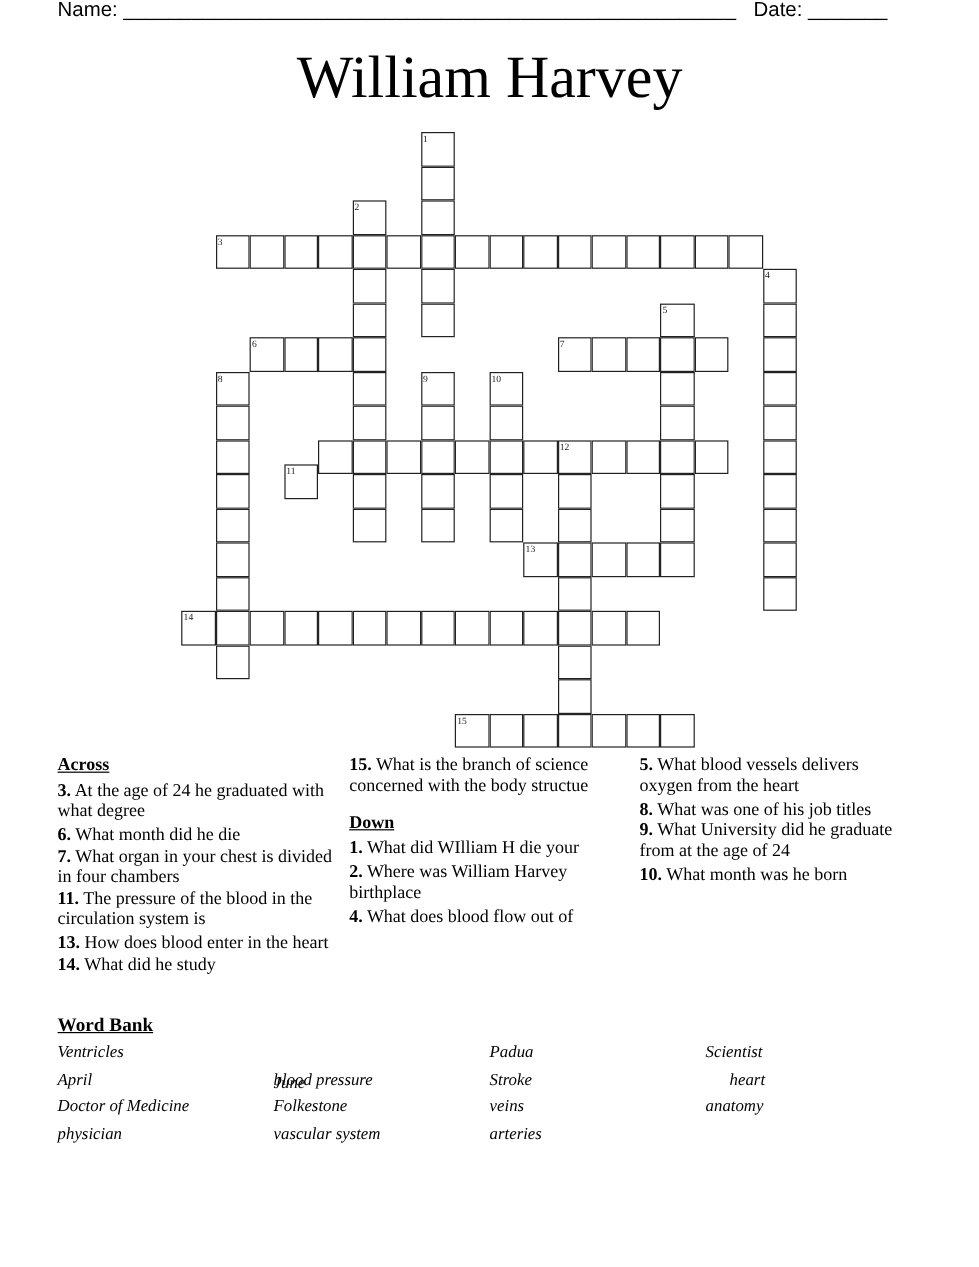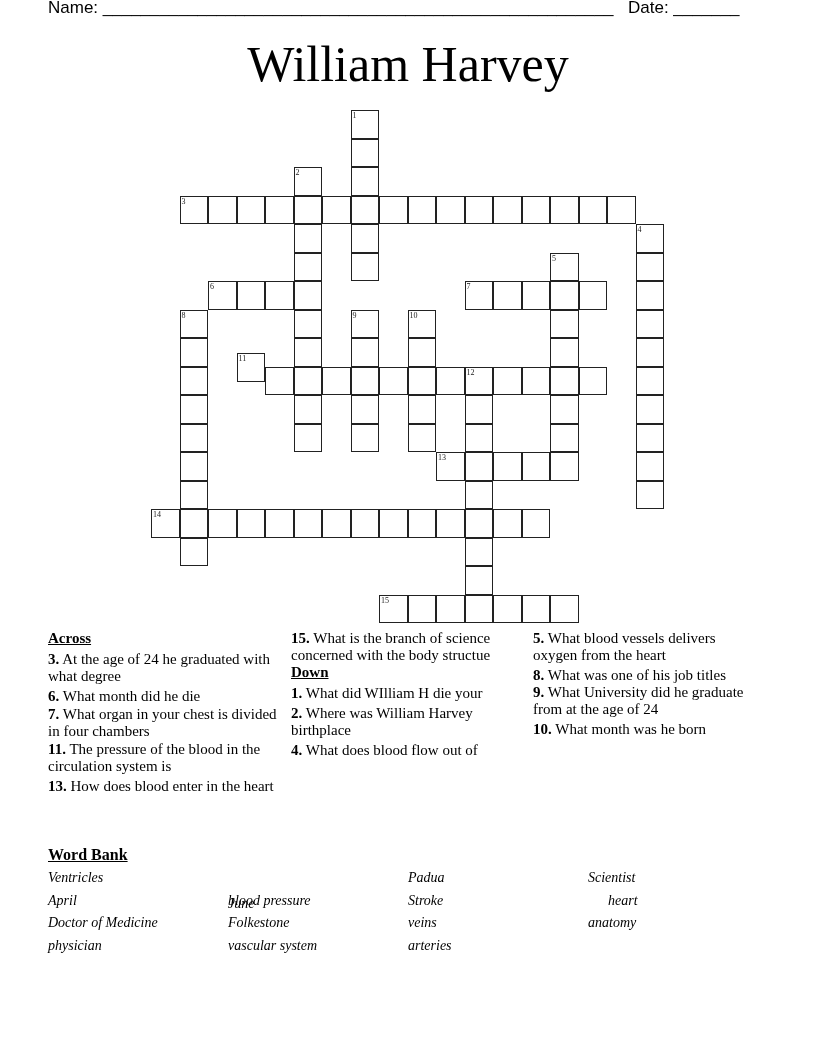--- a/index.html
+++ b/index.html
@@ -112,21 +112,21 @@
     <div class="cell" style="left: 350.5px; top: 366.5px;"></div>
     <div class="cell" style="left: 350.5px; top: 395px;"></div>
     <div class="cell" style="left: 350.5px; top: 423.5px;"></div>
     <div class="cell" style="left: 407.5px; top: 309.5px;">
       <span class="num">10</span>
     </div>
     <div class="cell" style="left: 407.5px; top: 338px;"></div>
     <div class="cell" style="left: 407.5px; top: 366.5px;"></div>
     <div class="cell" style="left: 407.5px; top: 395px;"></div>
     <div class="cell" style="left: 407.5px; top: 423.5px;"></div>
-    <div class="cell" style="left: 236.5px; top: 353px;">
+    <div class="cell" style="left: 236.5px; top: 387px;">
       <span class="num">11</span>
     </div>
     <div class="cell" style="left: 265px; top: 366.5px;"></div>
     <div class="cell" style="left: 322px; top: 366.5px;"></div>
     <div class="cell" style="left: 379px; top: 366.5px;"></div>
     <div class="cell" style="left: 436px; top: 366.5px;"></div>
     <div class="cell" style="left: 464.5px; top: 366.5px;">
       <span class="num">12</span>
     </div>
     <div class="cell" style="left: 493px; top: 366.5px;"></div>
@@ -169,24 +169,25 @@
     <div class="cell" style="left: 550px; top: 594.5px;"></div>
   </div>
 
 <div class="clues" style="left:48px; top:630px; width:230px;">
   <div class="sec">Across</div>
   <div class="clue"><b>3.</b> <span>At the age of 24 he graduated with what degree</span></div>
   <div class="clue" style="margin-bottom:1px;"><b>6.</b> <span>What month did he die</span></div>
   <div class="clue" style="margin-bottom:1px;"><b>7.</b> <span>What organ in your chest is divided in four chambers</span></div>
   <div class="clue"><b>11.</b> <span>The pressure of the blood in the circulation system is</span></div>
   <div class="clue" style="margin-bottom:1px;"><b>13.</b> <span>How does blood enter in the heart</span></div>
+  <div class="clue"><b>14.</b> <span>What did he study</span></div>
 </div>
 
 <div class="clues" style="left:291px; top:630px; width:232px;">
-  <div class="clue" style="margin-bottom:0;"><b>15.</b> <span>What is the branch of science concerned with the body structue</span></div>
+  <div class="clue" style="margin-bottom:14px;"><b>15.</b> <span>What is the branch of science concerned with the body structue</span></div>
   <div class="sec">Down</div>
   <div class="clue"><b>1.</b> <span>What did WIlliam H die your</span></div>
   <div class="clue"><b>2.</b> <span>Where was William Harvey birthplace</span></div>
   <div class="clue"><b>4.</b> <span>What does blood flow out of</span></div>
 </div>
 
 <div class="clues" style="left:533px; top:630px; width:222px;">
   <div class="clue"><b>5.</b> <span>What blood vessels delivers oxygen from the heart</span></div>
   <div class="clue" style="margin-bottom:0;"><b>8.</b> <span>What was one of his job titles</span></div>
   <div class="clue"><b>9.</b> <span>What University did he graduate from at the age of 24</span></div>

